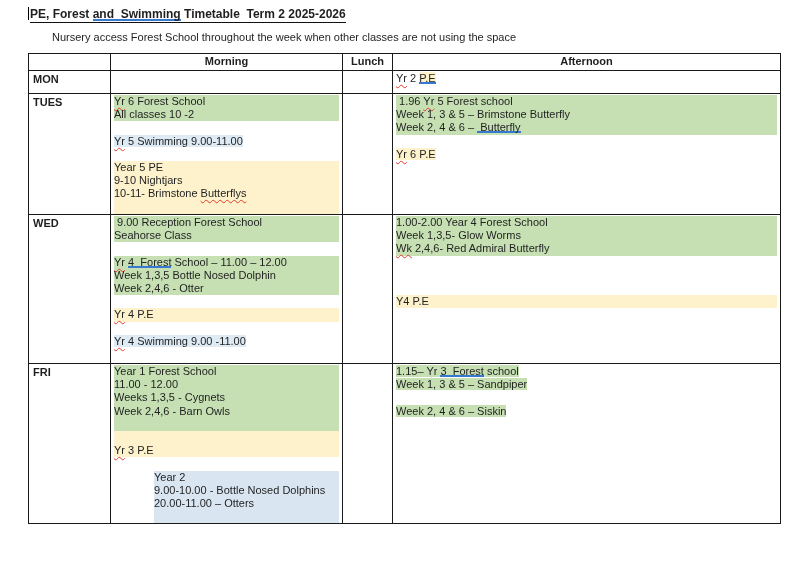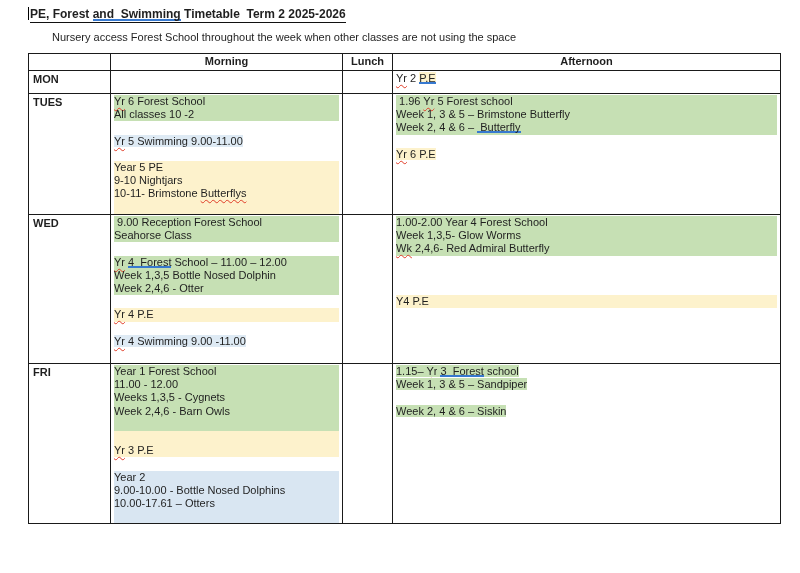--- a/index.html
+++ b/index.html
@@ -27,21 +27,21 @@
   tbody tr:nth-child(2){height:121px;}
   tbody tr:nth-child(3){height:149px;}
   tbody tr:nth-child(4){height:26px;}
   tbody tr:nth-child(5){height:159px;}
   td.day{font-weight:bold; padding:2px 4px;}
   td.slot{padding:1px 3px 0 3px;}
 
   .para{min-height:13.2px; line-height:13.2px; white-space:pre-wrap;}
   .shade-green{background:var(--green);}
   .shade-cream{background:var(--cream);}
-  .shade-blue{background:var(--blue);}
+  .shade-blue{background:var(--blue);margin-left:40px;}
   .hl-green{background:var(--green);}
   .hl-cream{background:var(--cream);}
   .hl-blue{background:var(--hlblue);}
   .ul-blue{box-shadow:inset 0 -2px 0 var(--grblue);}
   .sq{text-decoration-line:underline; text-decoration-style:wavy;
       text-decoration-color:var(--sqred); text-decoration-thickness:1px;
       text-underline-offset:2px;}
 </style>
 </head>
 <body>
@@ -127,21 +127,21 @@
             <div class="para shade-green"><span>Year 1 Forest School</span></div>
             <div class="para shade-green"><span>11.00 - 12.00</span></div>
             <div class="para shade-green"><span>Weeks 1,3,5 - Cygnets</span></div>
             <div class="para shade-green"><span>Week 2,4,6 - Barn Owls</span></div>
             <div class="para shade-green"></div>
             <div class="para shade-cream"></div>
             <div class="para shade-cream"><span class="sq">Yr</span><span> 3 P.E</span></div>
             <div class="para"></div>
             <div class="para shade-blue"><span>Year 2</span></div>
             <div class="para shade-blue"><span>9.00-10.00 - Bottle Nosed Dolphins</span></div>
-            <div class="para shade-blue"><span>10.00-17.61 – Otters</span></div>
+            <div class="para shade-blue"><span>20.00-11.00 – Otters</span></div>
             <div class="para shade-blue"></div>
           </td>
           <td class="slot"></td>
           <td class="slot">
             <div class="para"><span class="hl-green">1.15– </span><span class="hl-green sq">Yr</span><span class="hl-green"> </span><span class="hl-green ul-blue">3  Forest</span><span class="hl-green"> school</span></div>
             <div class="para"><span class="hl-green">Week 1, 3 &amp; 5 – Sandpiper</span></div>
             <div class="para"></div>
             <div class="para"><span class="hl-green">Week 2, 4 &amp; 6 – Siskin</span></div>
           </td>
         </tr>

